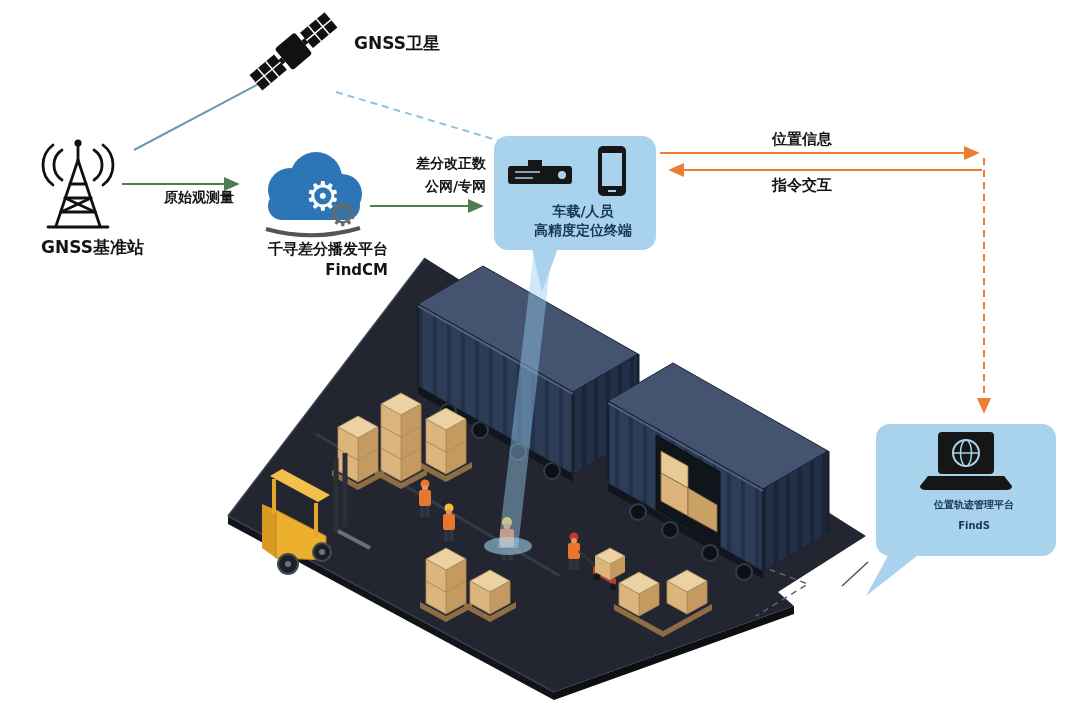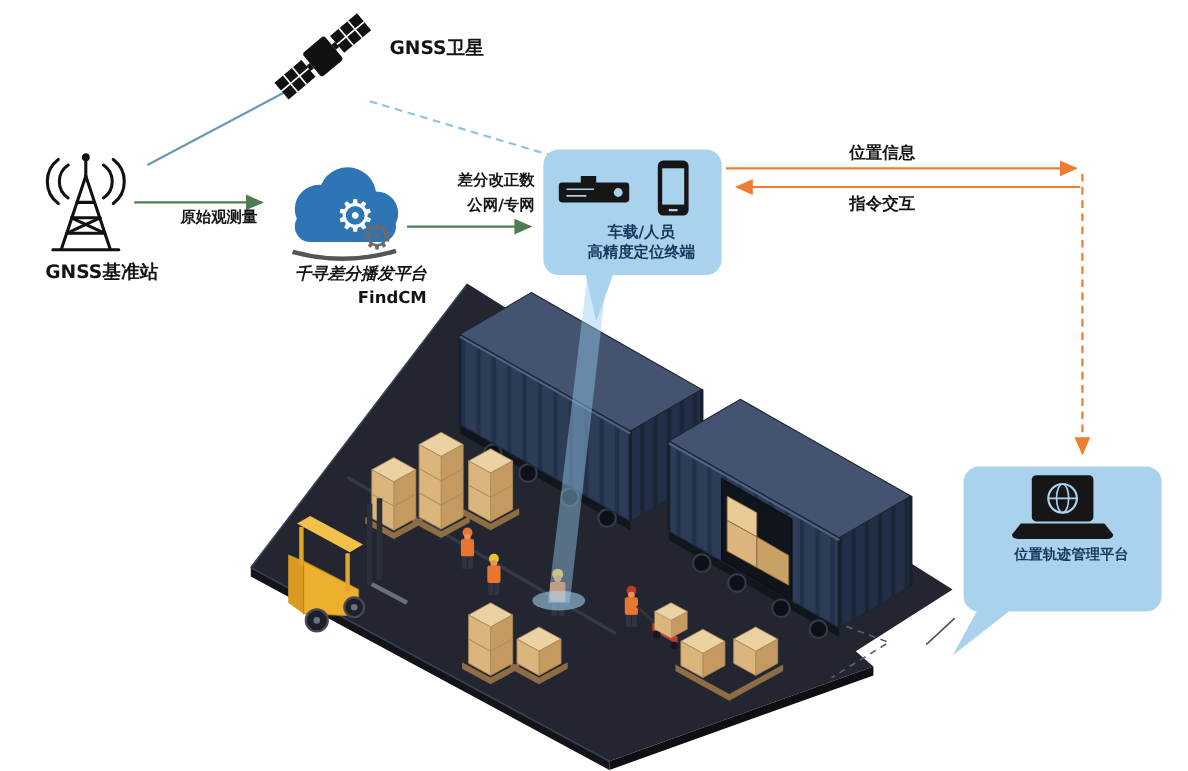--- a/index.html
+++ b/index.html
@@ -4,21 +4,21 @@
 <style>
   html,body{margin:0;padding:0;background:#ffffff;}
   .stage{position:relative;width:1080px;height:701px;background:#ffffff;overflow:hidden;
          font-family:"DejaVu Sans","Liberation Sans",sans-serif;}
   .abs{position:absolute;}
   .lbl{position:absolute;color:#141414;font-weight:700;font-size:15px;white-space:nowrap;}
   .lbl.center{text-align:right;white-space:normal;}
   .bubble{position:absolute;background:#a9d2ed;border-radius:14px;color:#17365d;
           font-weight:700;text-align:center;}
   .bubble .line{font-size:14px;line-height:19px;padding-left:16px;}
-  .finds .line{font-size:13px;line-height:21px;}
+  .finds .line{font-size:10px;line-height:21px;}
   svg{display:block;}
 </style>
 </head>
 <body>
 
 <div class="stage">
 
   <svg class="abs" style="left:218px;top:248px;" width="664" height="452" viewBox="0 0 664 452">
     <defs>
       <pattern id="ribL" width="14" height="10" patternUnits="userSpaceOnUse">
@@ -289,25 +289,26 @@
     <svg width="180" height="64" viewBox="0 0 180 64" style="margin:6px auto 0;">
       <rect x="62" y="2" width="56" height="42" rx="4" fill="#161616"></rect>
       <g stroke="#a9d2ed" fill="none">
         <circle cx="90" cy="23" r="13" stroke-width="2"></circle>
         <ellipse cx="90" cy="23" rx="5.5" ry="13" stroke-width="1.5"></ellipse>
         <line x1="77" y1="23" x2="103" y2="23" stroke-width="1.5"></line>
       </g>
       <path d="M52,46 L128,46 L136,56 Q136,60 130,60 L50,60 Q44,60 44,56 Z" fill="#161616"></path>
     </svg>
     <div class="line">位置轨迹管理平台</div>
+    <div class="line">FindS</div>
   </div>
 
   <div class="lbl" style="left:354px;top:32px;font-size:17px;text-align:right;">GNSS卫星</div>
   <div class="lbl center" style="left:12px;top:236px;width:132px;font-size:17px;">GNSS基准站</div>
-  <div class="lbl center" style="left:228px;top:240px;width:160px;font-style:italic;">千寻差分播发平台</div>
+  <div class="lbl center" style="left:228px;top:240px;width:160px;">千寻差分播发平台</div>
   <div class="lbl center" style="left:228px;top:261px;width:160px;">FindCM</div>
   <div class="lbl center" style="left:106px;top:189px;width:128px;font-size:14px;">原始观测量</div>
   <div class="lbl center" style="left:370px;top:155px;width:116px;font-size:14px;">差分改正数</div>
   <div class="lbl center" style="left:370px;top:178px;width:116px;font-size:14px;">公网/专网</div>
   <div class="lbl" style="left:772px;top:130px;">位置信息</div>
   <div class="lbl" style="left:772px;top:176px;">指令交互</div>
 
 </div>
 
 </body></html>

